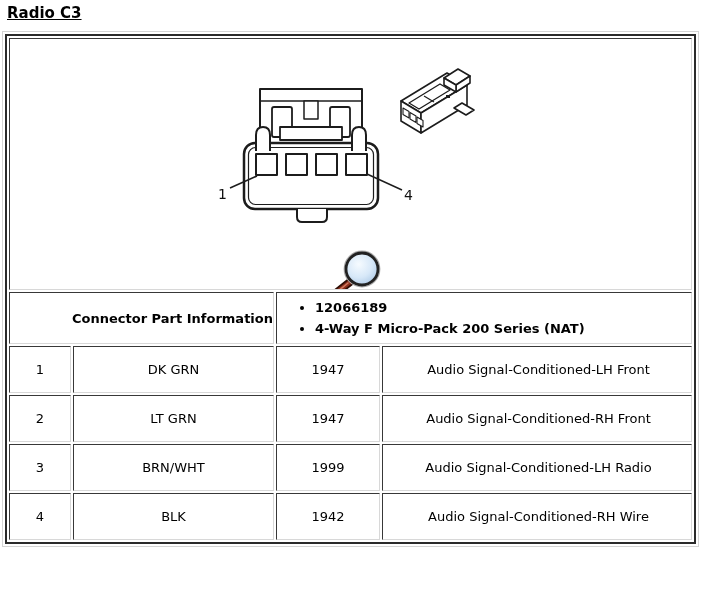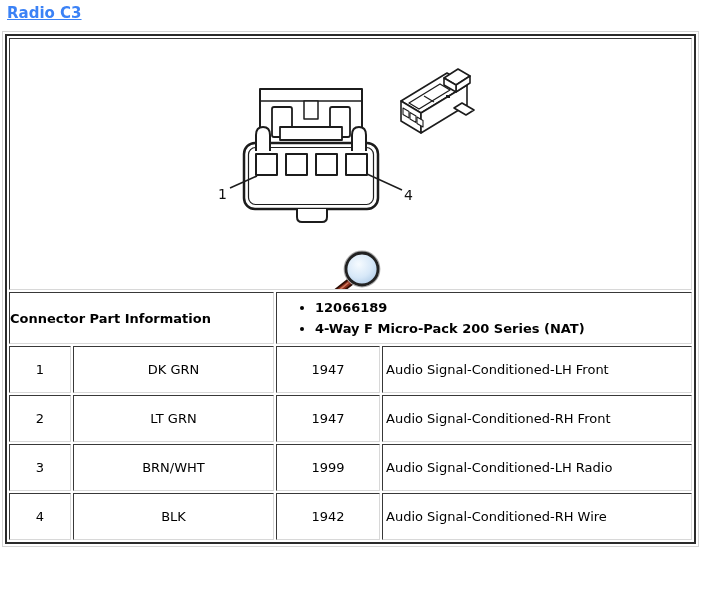--- a/index.html
+++ b/index.html
@@ -6,21 +6,21 @@
     margin: 0; padding: 0;
     background: #ffffff;
     width: 703px; height: 609px;
     overflow: hidden;
     font-family: "DejaVu Sans", "Liberation Sans", sans-serif;
     color: #000;
   }
   .title {
     font-size: 15px;
     font-weight: bold;
-    color: #3b82f6;
+    color: #000000;
     text-decoration: underline;
     margin: 4px 0 9px 7px;
     display: inline-block;
     cursor: pointer;
   }
   .panel {
     margin: 0 4px 0 2px;
     border: 1px solid #d4d4d4;
     padding: 2px;
     background: #ffffff;
@@ -47,35 +47,35 @@
   .image-cell { height: 250px; text-align: center; }
   .image-cell svg { display: block; }
   th.col-header {
     font-weight: bold;
     text-align: center;
     height: 44px;
     font-size: 13px;
   }
   .part-info-label {
     font-weight: bold;
-    text-align: left;
+    text-align: right;
     height: 44px;
   }
   .part-info-values ul {
     margin: 4px;
     padding-left: 34px;
     list-style: disc;
   }
   .part-info-values li {
     font-weight: bold;
     line-height: 21px;
   }
   tr.data-row td { height: 45px; }
   td.center { text-align: center; }
-  td.func { text-align: left; padding-left: 3px; }
+  td.func { text-align: center; padding-left: 3px; }
 </style>
 </head>
 <body>
 
 <div>
 
   <a class="title">Radio C3</a>
 
   <div class="panel">
     <table class="main-table">

